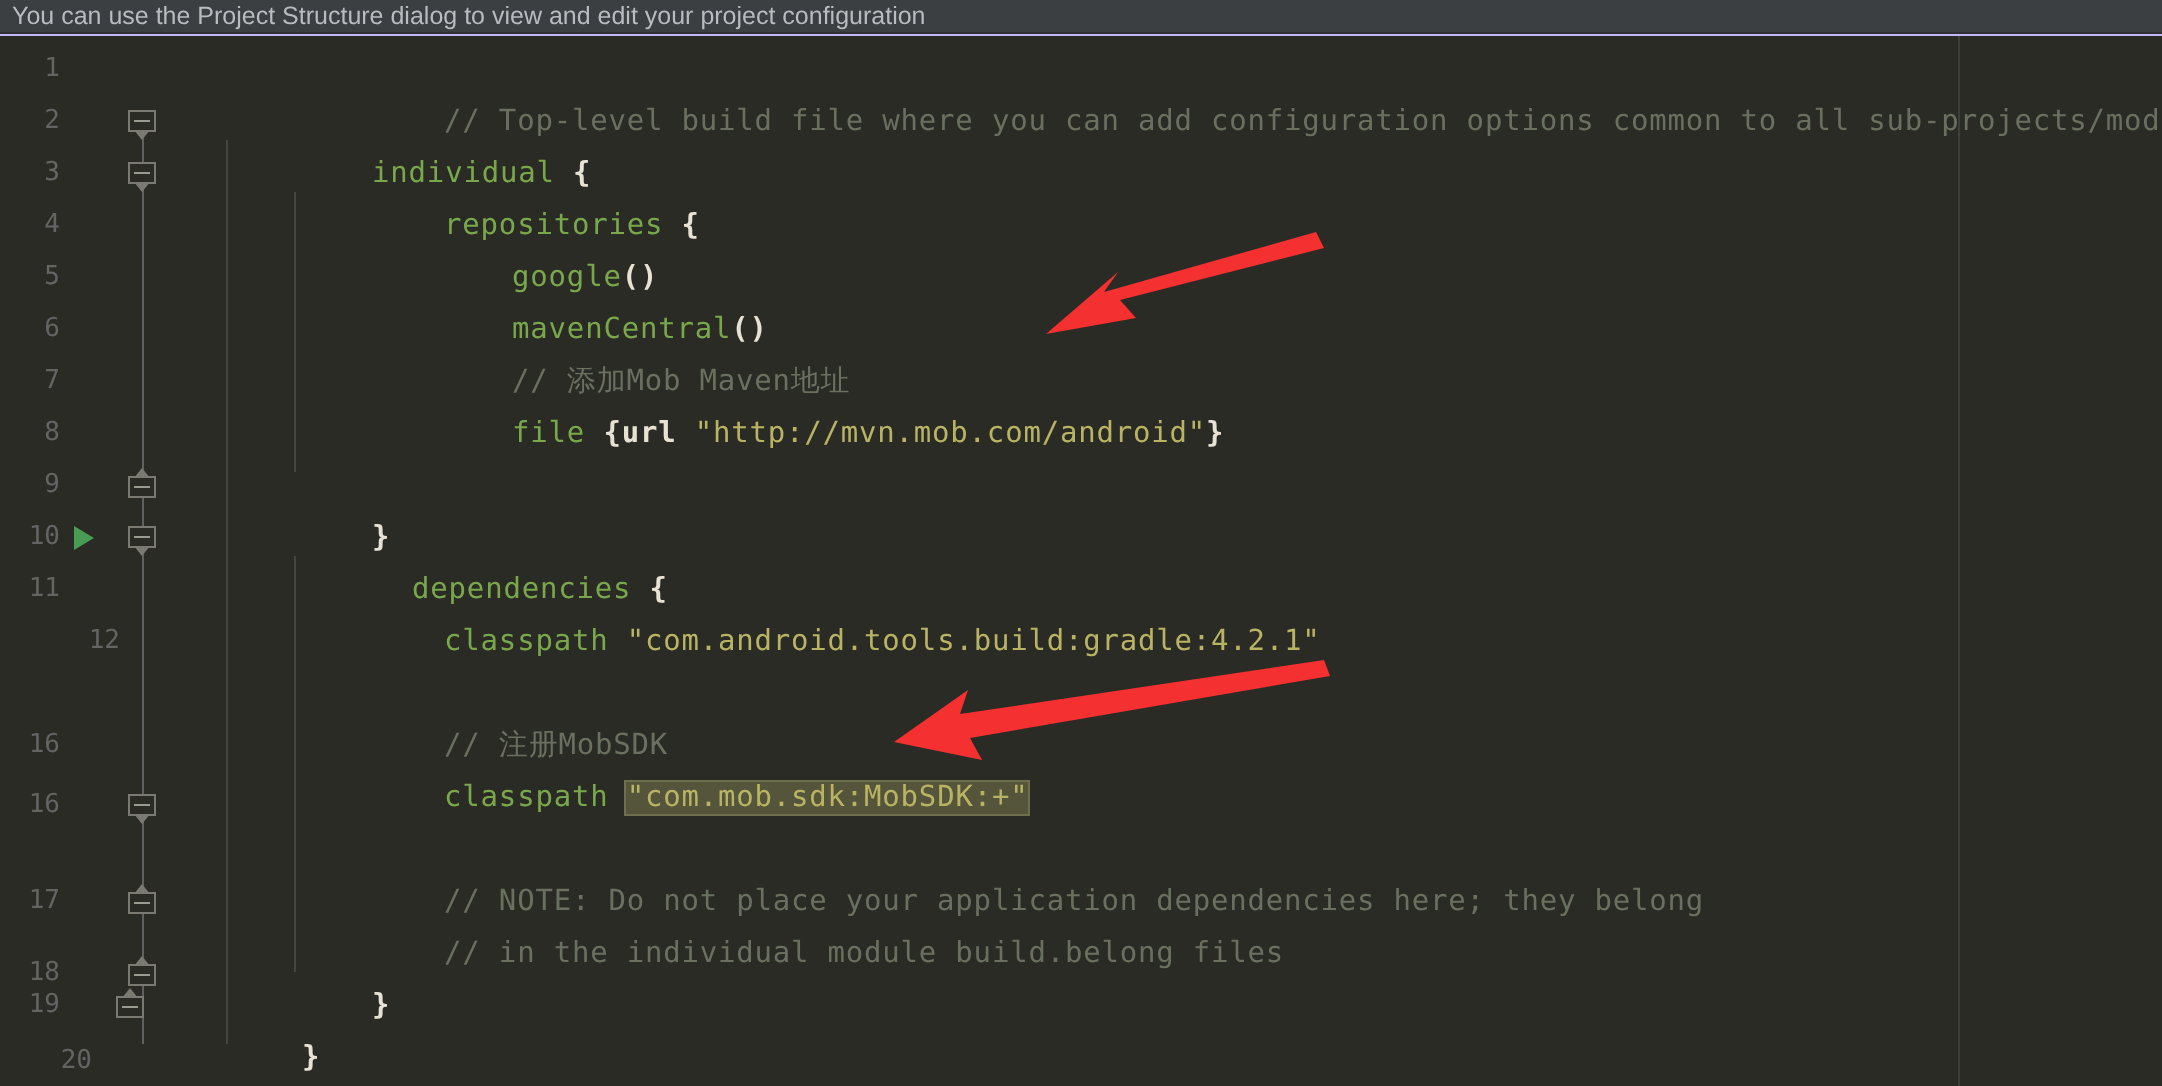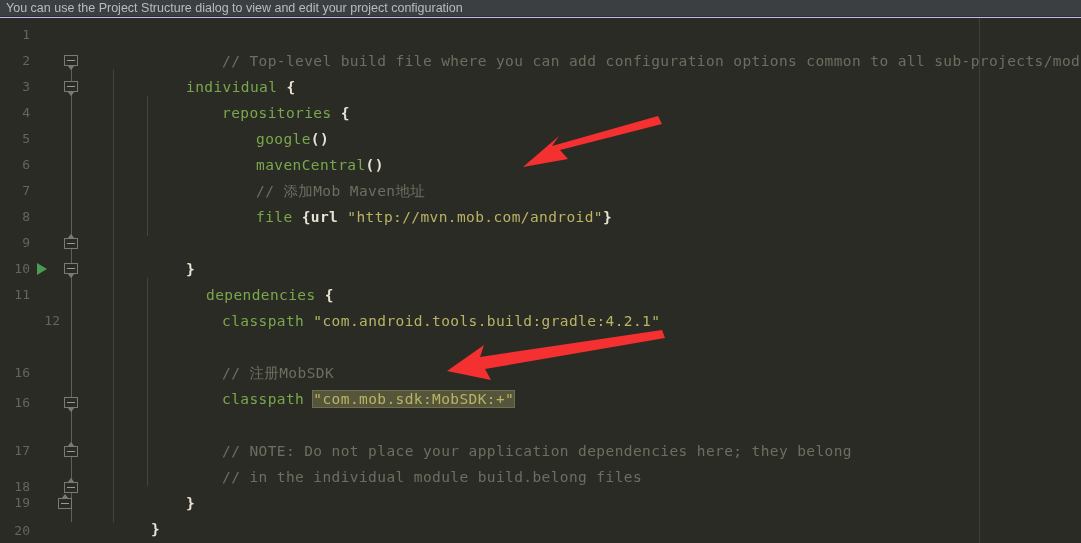--- a/index.html
+++ b/index.html
@@ -275,21 +275,21 @@
             <span class="tip"></span>
           </span>
       </div>
       <div class="gutter-row" style="top:472px;text-decoration:underline;">
           <span class="lnum">19</span>
         <span class="fold-marker up" style="left:58px;top:6px;">
             <span class="box"></span>
             <span class="tip"></span>
           </span>
       </div>
-      <div class="gutter-row" style="top:500px;">
+      <div class="gutter-row" style="top:500px;padding-left:16px;">
           <span class="lnum">20</span>
         </div>
     </div>
 
     <div id="code">
 
       <div class="indent-guide" style="left:21px;top:52px;height:452px;"></div>
       <div class="indent-guide" style="left:55px;top:78px;height:140px;"></div>
       <div class="indent-guide" style="left:55px;top:260px;height:208px;"></div>
 

